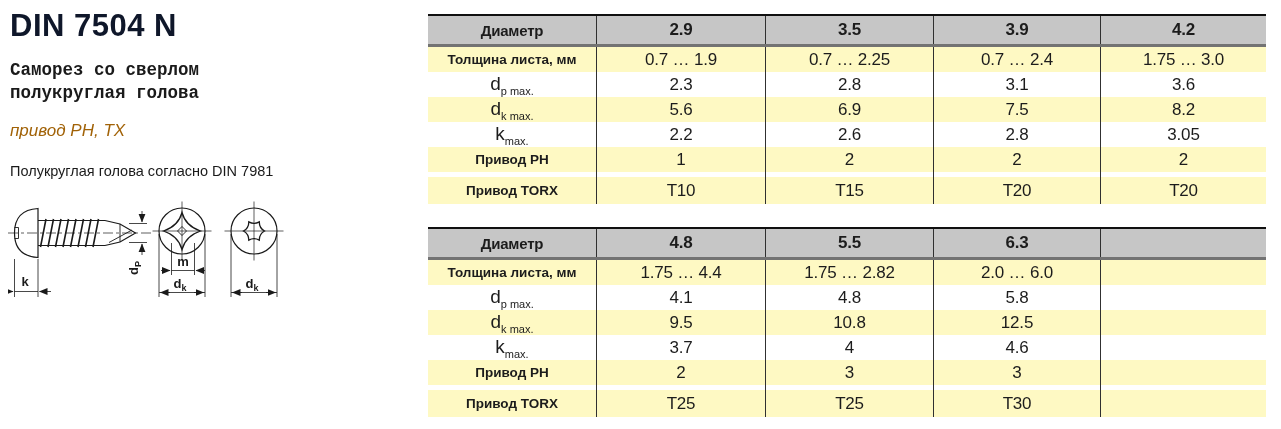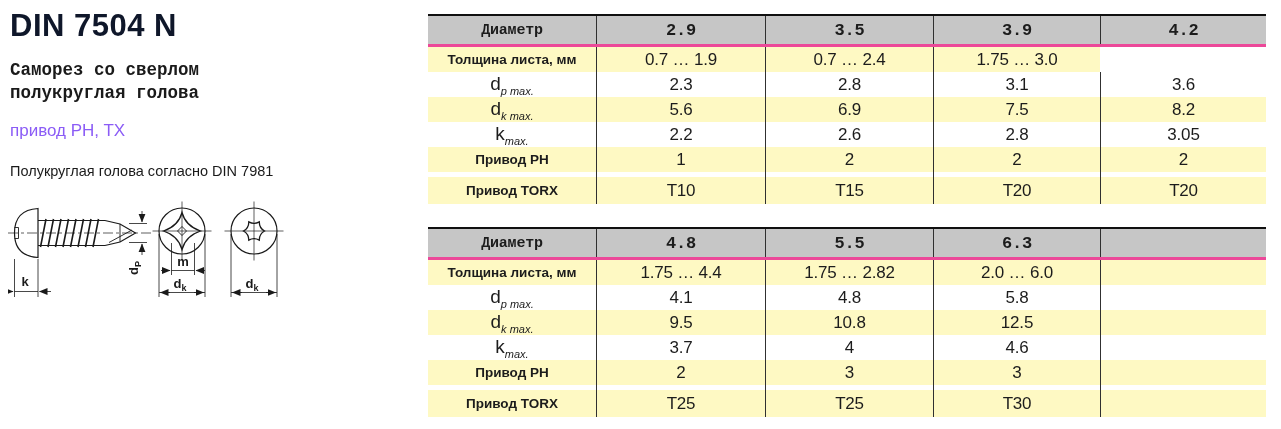--- a/index.html
+++ b/index.html
@@ -5,43 +5,43 @@
   * { margin:0; padding:0; box-sizing:border-box; }
   html,body { background:#fff; }
   .page {
     position:relative; width:1281px; height:429px; background:#ffffff;
     font-family:"Liberation Sans", sans-serif; color:#1c1c1c; overflow:hidden;
   }
   
   .left-panel { position:absolute; left:10px; top:0; width:418px; height:429px; }
   .doc-title { position:absolute; left:0; top:8px; font-size:31px; font-weight:bold; letter-spacing:0.5px; color:#0f172a; }
   .doc-subtitle { position:absolute; left:0; top:59px; width:240px; font-size:17.5px; font-weight:bold; line-height:1.32; color:#1a1a1a;font-family:Liberation Mono, monospace; }
-  .doc-drive { position:absolute; left:0; top:121px; font-size:17px; color:#8b5cf6; }
+  .doc-drive { position:absolute; left:0; top:121px; font-size:17px; color:#a16207;font-style:italic; }
   .doc-note { position:absolute; left:0; top:163px; font-size:14.5px; color:#1a1a1a;text-align:center; }
   .drawing-wrap { position:absolute; left:-2px; top:196px; }
   .dimtext { font-weight:bold; font-size:13px; fill:#1a1a1a; font-family:"Liberation Sans", sans-serif; }
   .dimsub { font-size:9px; }
   
   .spec-table { position:absolute; left:428px; width:838px; }
   .t1 { top:14px; }
   .t2 { top:227px; }
   .trow { display:grid; grid-template-columns:168px 169px 168px 167px 166px; }
   .cell {
     display:flex; align-items:center; justify-content:center;
     height:25px; font-size:17px; color:#1c1c1c; letter-spacing:-0.2px;
   }
   .cell:not(:first-child) { border-left:1.5px solid #303030; }
-  .hdr { border-top:2px solid #101010; border-bottom:3px solid #ec4899; background:#c6c6c6;font-family:Liberation Mono, monospace; }
+  .hdr { border-top:2px solid #101010; border-bottom:3px solid #737373; background:#c6c6c6; }
   .hdr .cell { height:28px; background:#c6c6c6; font-weight:bold; }
   .hdr .lc { font-size:15px; }
   .gray .cell { background:#fef9c3; }
   .white .cell { background:#ffffff; }
   .lbl-bold { font-size:13.5px; font-weight:bold; letter-spacing:0; }
   .dim-label { font-size:19px; letter-spacing:0; }
-  .dim-label sub { font-size:11px; line-height:1;font-style:italic; }
+  .dim-label sub { font-size:11px; line-height:1; }
   .gaprow .cell { height:5px; background:#ffffff; }
   .torx .cell { height:27px; }
 </style>
 </head>
 <body>
 
 <div class="page">
 
   <div class="left-panel">
     <div class="doc-title">DIN 7504 N</div>
@@ -117,20 +117,21 @@
     <div class="trow hdr">
       <div class="cell lc">Диаметр</div>
       <div class="cell">2.9</div>
       <div class="cell">3.5</div>
       <div class="cell">3.9</div>
       <div class="cell">4.2</div>
     </div>
     <div class="trow gray">
       <div class="cell lbl-bold">Толщина листа, мм</div>
       <div class="cell">0.7 … 1.9</div>
+      <div class="cell">0.7 … 2.25</div>
       <div class="cell">0.7 … 2.4</div>
       <div class="cell">1.75 … 3.0</div>
     </div>
     <div class="trow white">
       <div class="cell">
           <span class="dim-label"><span>d</span><sub>p max.</sub></span>
         </div>
       <div class="cell">2.3</div>
       <div class="cell">2.8</div>
       <div class="cell">3.1</div>

